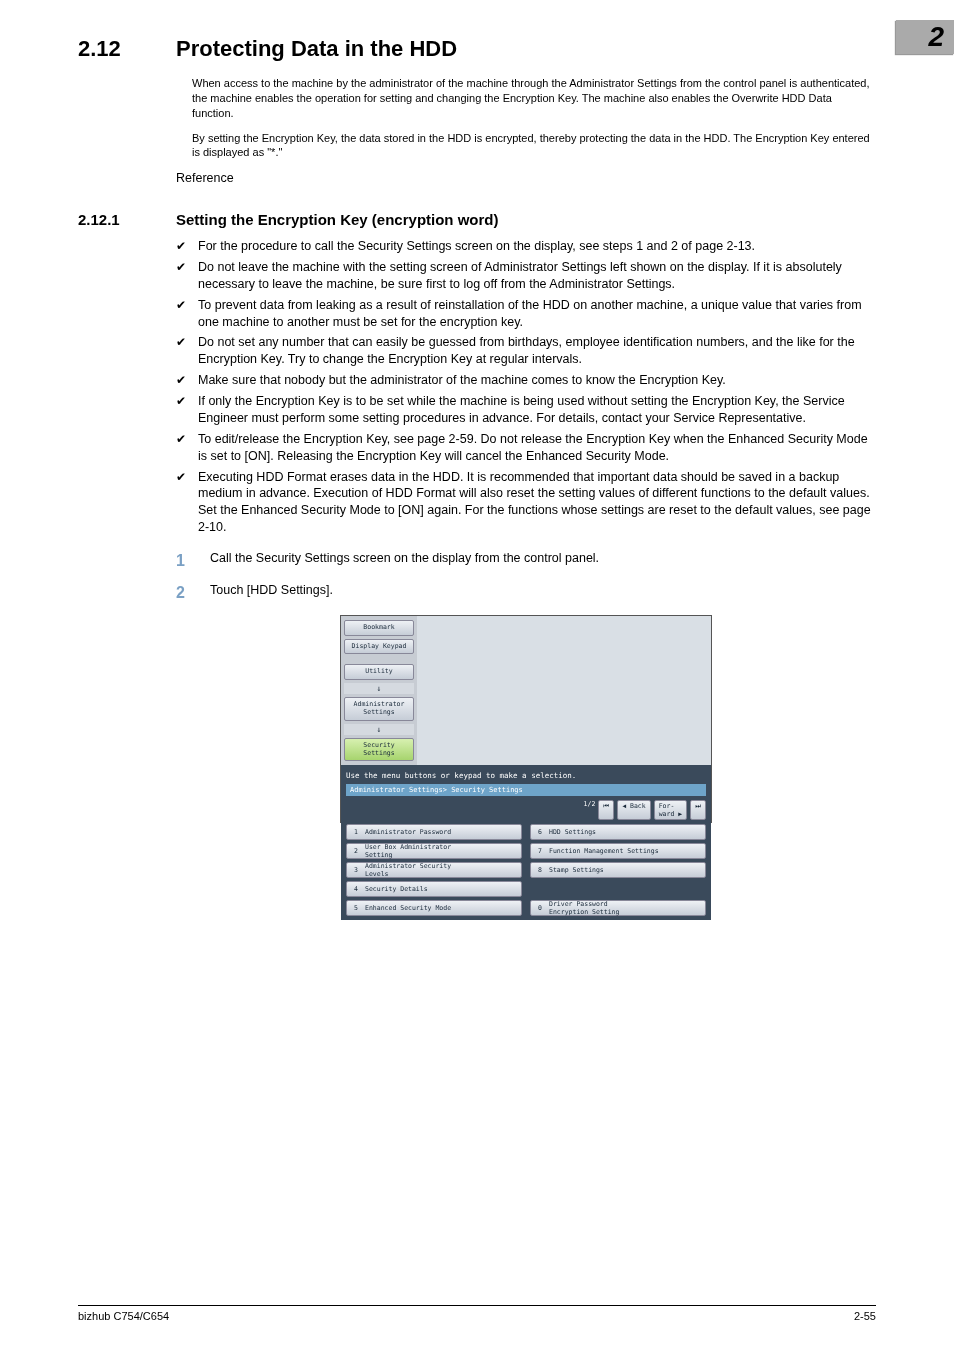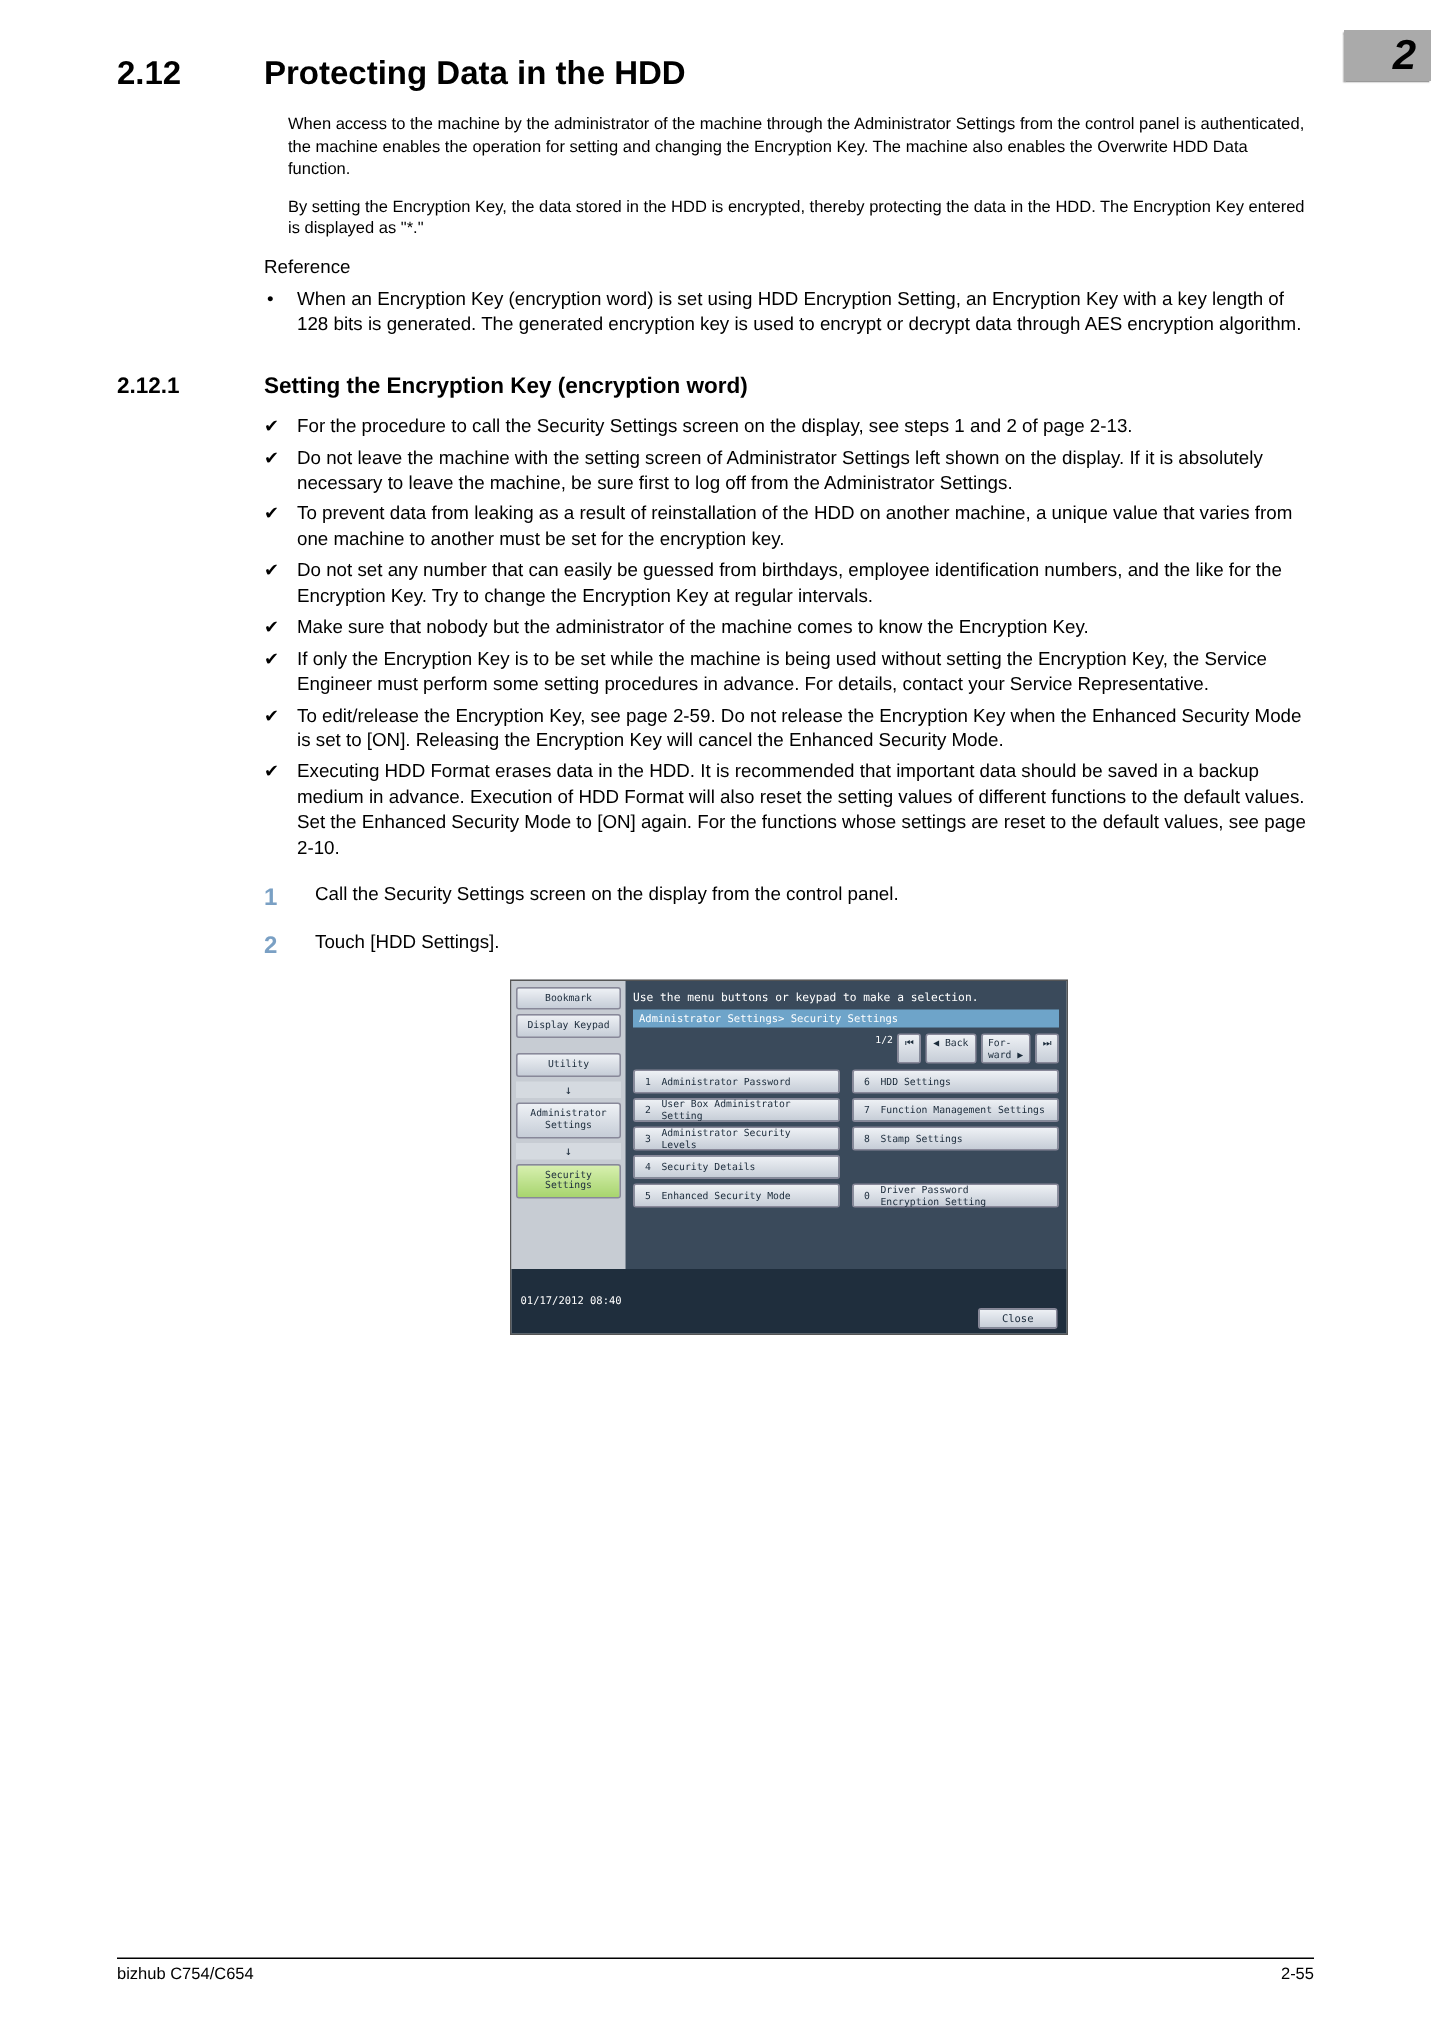--- a/index.html
+++ b/index.html
@@ -148,21 +148,22 @@
     font-size: 7.5px;
     color: #fff;
   }
   .shot-top {
     background: #2b3f52;
     padding: 3px 6px;
     font-size: 7.5px;
   }
   .shot-body {
     display: flex;
-    height: 192px;
+    height: 163px;
+    flex-direction: column;
   }
   .shot-side {
     width: 76px;
     background: #c7ccd3;
     padding: 4px 3px;
     box-sizing: border-box;
     display: flex;
     flex-direction: column;
     gap: 3px;
   }
@@ -282,23 +283,20 @@
 
   <div class="sec-head">
     <div class="num">2.12</div>
     <div class="title">Protecting Data in the HDD</div>
   </div>
 
   <div class="body-indent">
     <p>When access to the machine by the administrator of the machine through the Administrator Settings from the control panel is authenticated, the machine enables the operation for setting and changing the Encryption Key. The machine also enables the Overwrite HDD Data function.</p>
     <p>By setting the Encryption Key, the data stored in the HDD is encrypted, thereby protecting the data in the HDD. The Encryption Key entered is displayed as "*."</p>
     <p class="ref-label">Reference</p>
-    <ul class="bullet">
-      <li>When an Encryption Key (encryption word) is set using HDD Encryption Setting, an Encryption Key with a key length of 128 bits is generated. The generated encryption key is used to encrypt or decrypt data through AES encryption algorithm.</li>
-    </ul>
   </div>
 
   <div class="sub-head">
     <div class="num">2.12.1</div>
     <div class="title">Setting the Encryption Key (encryption word)</div>
   </div>
 
   <div class="body-indent">
     <ul class="check">
       <li>For the procedure to call the Security Settings screen on the display, see steps 1 and 2 of page 2-13.</li>

